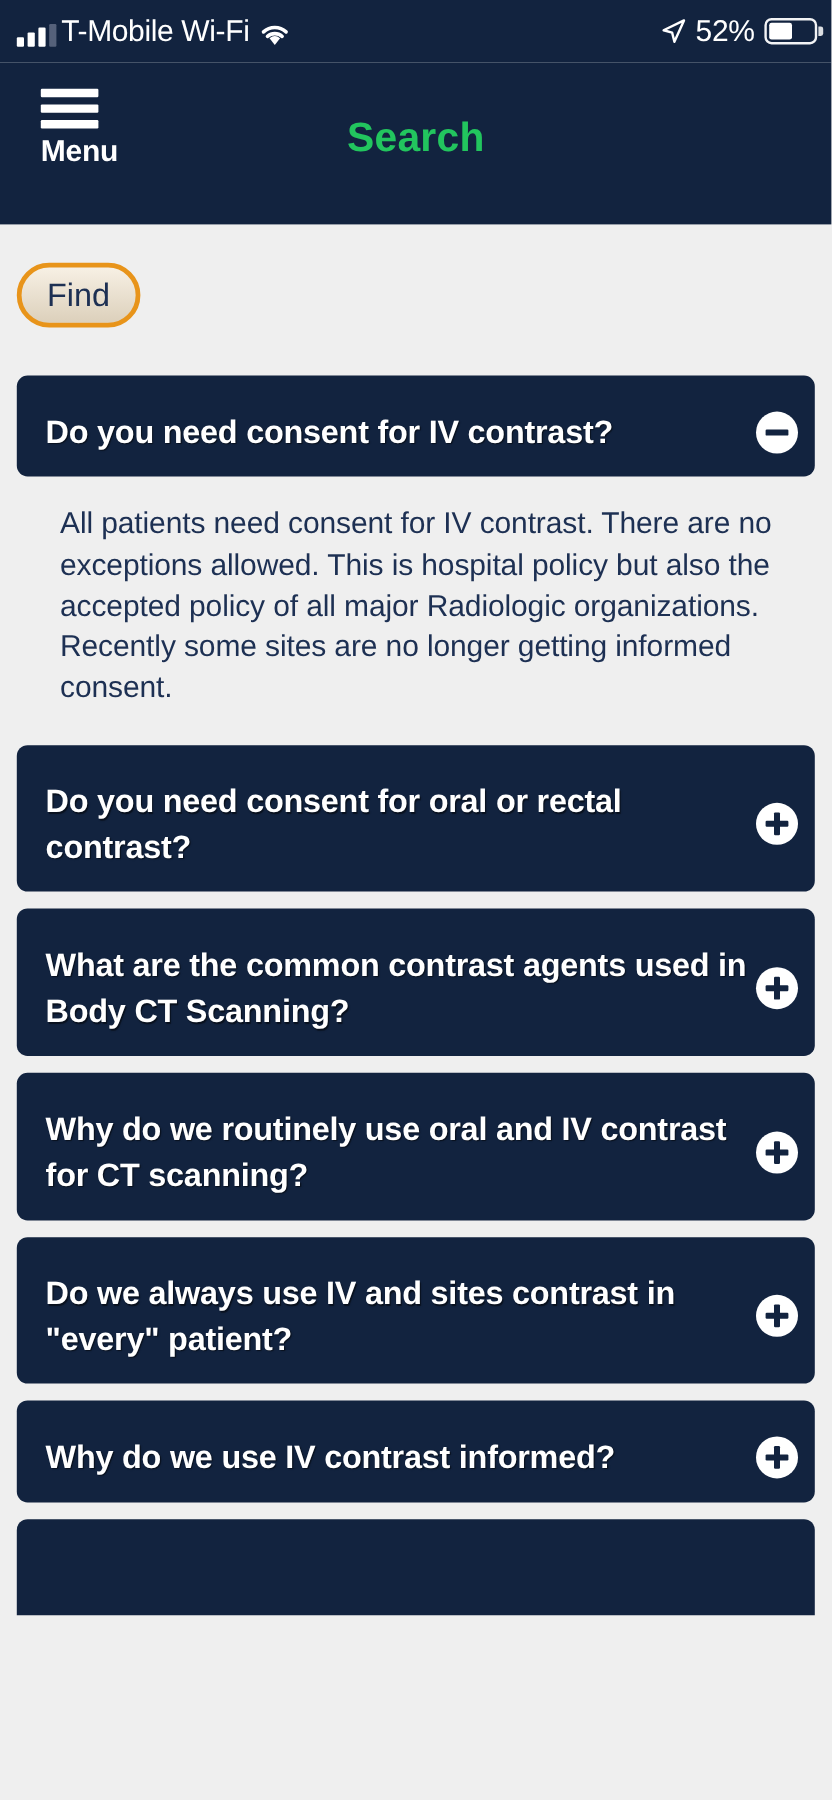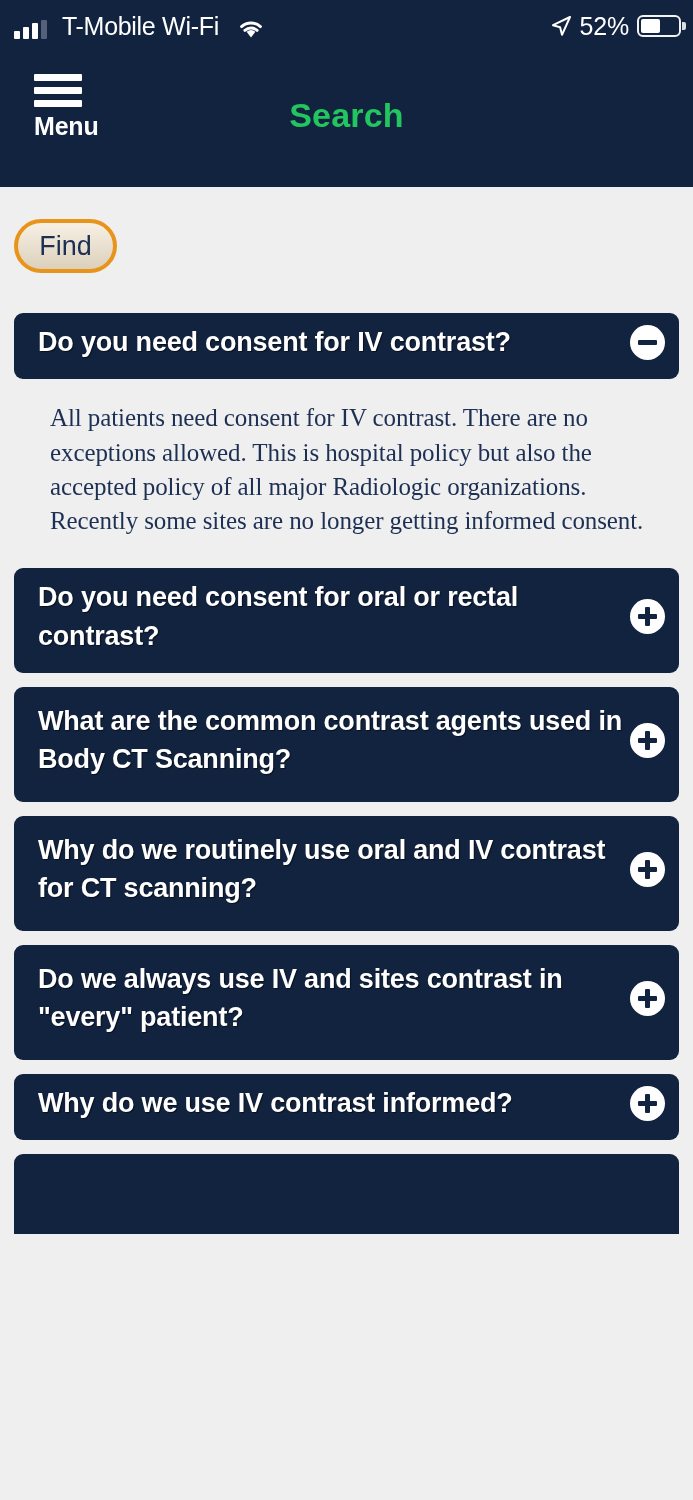--- a/index.html
+++ b/index.html
@@ -9,21 +9,21 @@
     background:#EFEFEF;
     overflow:hidden;
     position:relative;
   }
 
   
   .statusbar{
     height:52px; background:#12233F; color:#FFFFFF;
     display:flex; align-items:center; position:relative;
   }
-  .sb-left{ display:flex; align-items:flex-end; gap:15px; padding-left:14px; }
+  .sb-left{ display:flex; align-items:flex-end; gap:4px; padding-left:14px; }
   .signal{ display:flex; align-items:flex-end; gap:3px; height:19px; }
   .signal i{ display:block; width:6px; background:#FFFFFF; border-radius:1px; }
   .signal i:nth-child(1){ height:8px; }
   .signal i:nth-child(2){ height:12px; }
   .signal i:nth-child(3){ height:16px; }
   .signal i:nth-child(4){ height:19px; background:#5a6madd; background:#55617A; }
   .carrier{ font-size:25px; letter-spacing:-0.3px; line-height:25px; }
   .wifi{ position:relative; width:26px; height:20px; margin-left:4px; }
   .wifi svg{ display:block; }
   .sb-time{
@@ -100,21 +100,21 @@
     font-family:"Liberation Sans", sans-serif;
     cursor:pointer; line-height:1;
   }
 
   
   .accordion{ margin-top:40px; }
   .acc-item{ margin-bottom:14px; }
   .acc-head{
     background:#12233F; border-radius:9px;
     display:flex; align-items:center; justify-content:space-between;
-    padding:10px 14px 18px 24px; cursor:pointer; gap:6px;
+    padding:28px 14px 18px 24px; cursor:pointer; gap:6px;
   }
   .acc-head.tall{ min-height:115px; }
   .acc-q{
     color:#FFFFFF; font-size:27px; font-weight:bold; line-height:1.42;
     text-shadow:1px 1px 1px rgba(0,0,0,.55);
     letter-spacing:-0.2px;
   }
   .toggle{
     flex:0 0 auto; width:35px; height:35px; border-radius:50%;
     background:#FFFFFF; position:relative;
@@ -122,21 +122,21 @@
   .toggle::before{
     content:""; position:absolute; left:8px; right:8px; top:15px;
     height:5px; background:#12233F; border-radius:1px;
   }
   .toggle.plus::after{
     content:""; position:absolute; top:8px; bottom:8px; left:15px;
     width:5px; background:#12233F; border-radius:1px;
   }
   .acc-body{
     color:#1D3053; font-size:25px; line-height:1.37;
-    padding:22px 30px 16px 36px; letter-spacing:-0.1px;font-family:Liberation Serif, serif;
+    padding:22px 30px 16px 36px; letter-spacing:-0.1px;
   }
   .acc-head.cut{ min-height:80px; border-radius:9px 9px 0 0; }
 </style>
 </head>
 <body>
 
 <div class="statusbar">
   <div class="sb-left">
     <span class="signal">
       <i></i>

